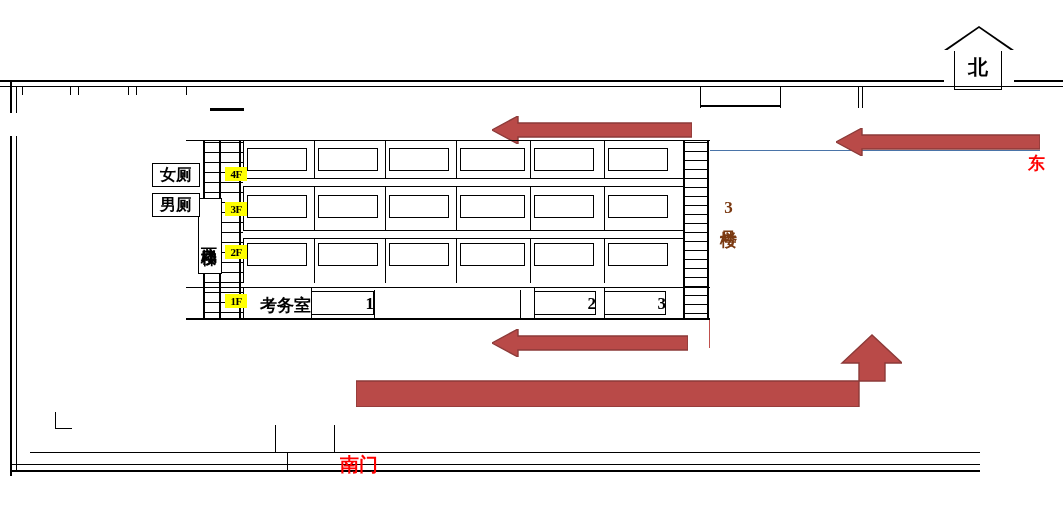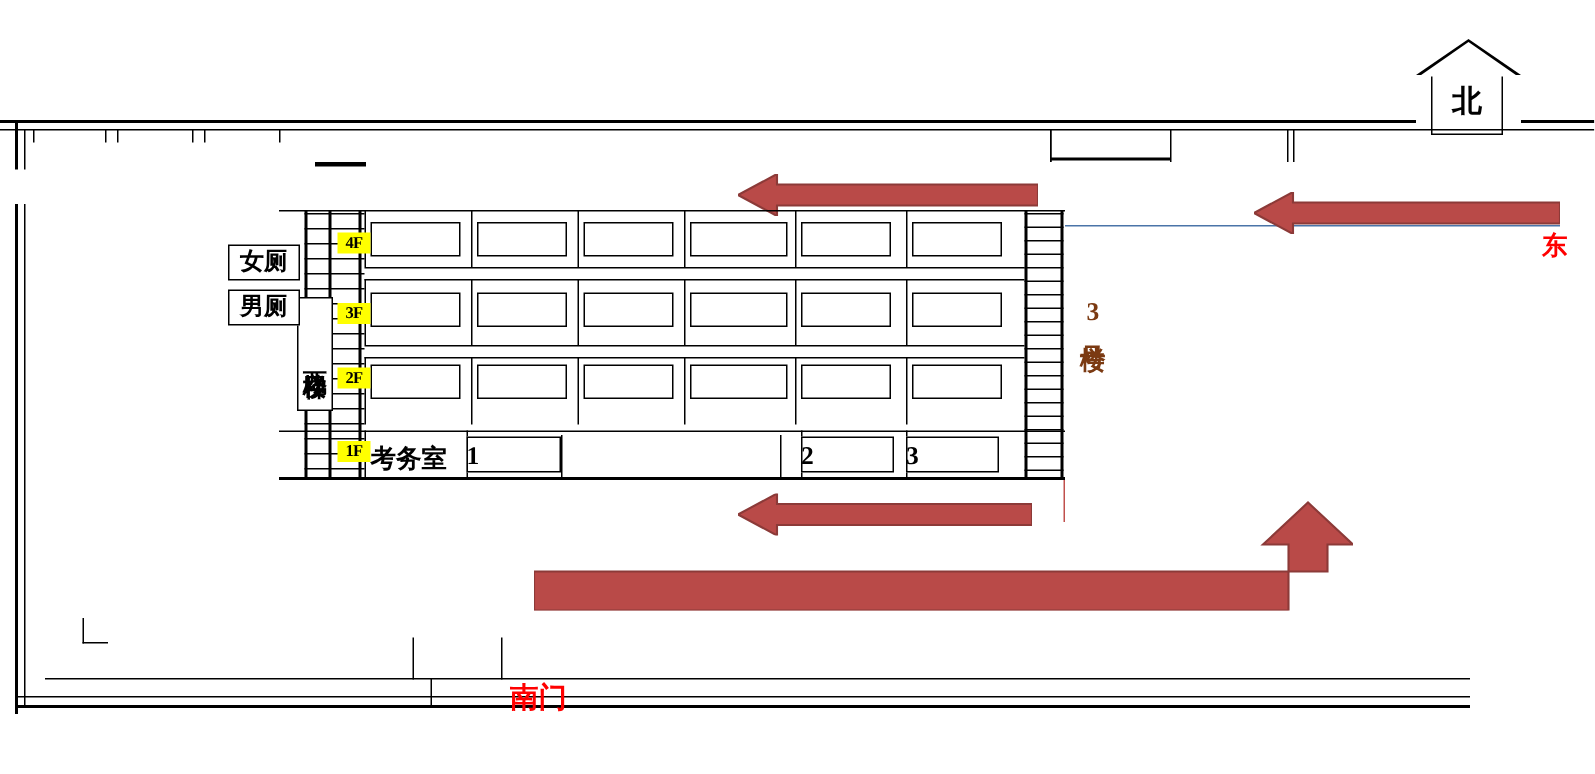--- a/index.html
+++ b/index.html
@@ -81,21 +81,21 @@
   .arrow svg{display:block;}
 
   .room{
     position:absolute;
     border:1px solid #000;
     background:#ffffff;
     box-sizing:border-box;
   }
   .roomlabel{
     position:absolute;
-    text-align:left;
+    text-align:right;
     font-family:"Liberation Serif","DejaVu Serif",serif;
     font-weight:700;
     font-size:17px;
     color:#000;
   }
 
   
   .fchip{
     position:absolute;
     background:#ffff00;
@@ -287,21 +287,21 @@
   <div class="abs vline" style="left:530px; top:140px; height:38px;"></div>
   <div class="abs vline" style="left:604px; top:140px; height:38px;"></div>
 
   <div class="room" style="left:247px; top:148px; width:60px; height:23px;"></div>
   <div class="room" style="left:318px; top:148px; width:60px; height:23px;"></div>
   <div class="room" style="left:389px; top:148px; width:60px; height:23px;"></div>
   <div class="room" style="left:460px; top:148px; width:65px; height:23px;"></div>
   <div class="room" style="left:534px; top:148px; width:60px; height:23px;"></div>
   <div class="room" style="left:608px; top:148px; width:60px; height:23px;"></div>
 
-  <div class="fchip" style="left:225px; top:155px;">4F</div>
+  <div class="fchip" style="left:225px; top:167px;">4F</div>
 
   <div class="abs hline" style="left:243px; top:186px; width:440px;"></div>
   <div class="abs hline" style="left:243px; top:230px; width:440px;"></div>
   <div class="abs vline" style="left:243px; top:186px; height:44px;"></div>
   <div class="abs vline" style="left:314px; top:186px; height:44px;"></div>
   <div class="abs vline" style="left:385px; top:186px; height:44px;"></div>
   <div class="abs vline" style="left:456px; top:186px; height:44px;"></div>
   <div class="abs vline" style="left:530px; top:186px; height:44px;"></div>
   <div class="abs vline" style="left:604px; top:186px; height:44px;"></div>
 

